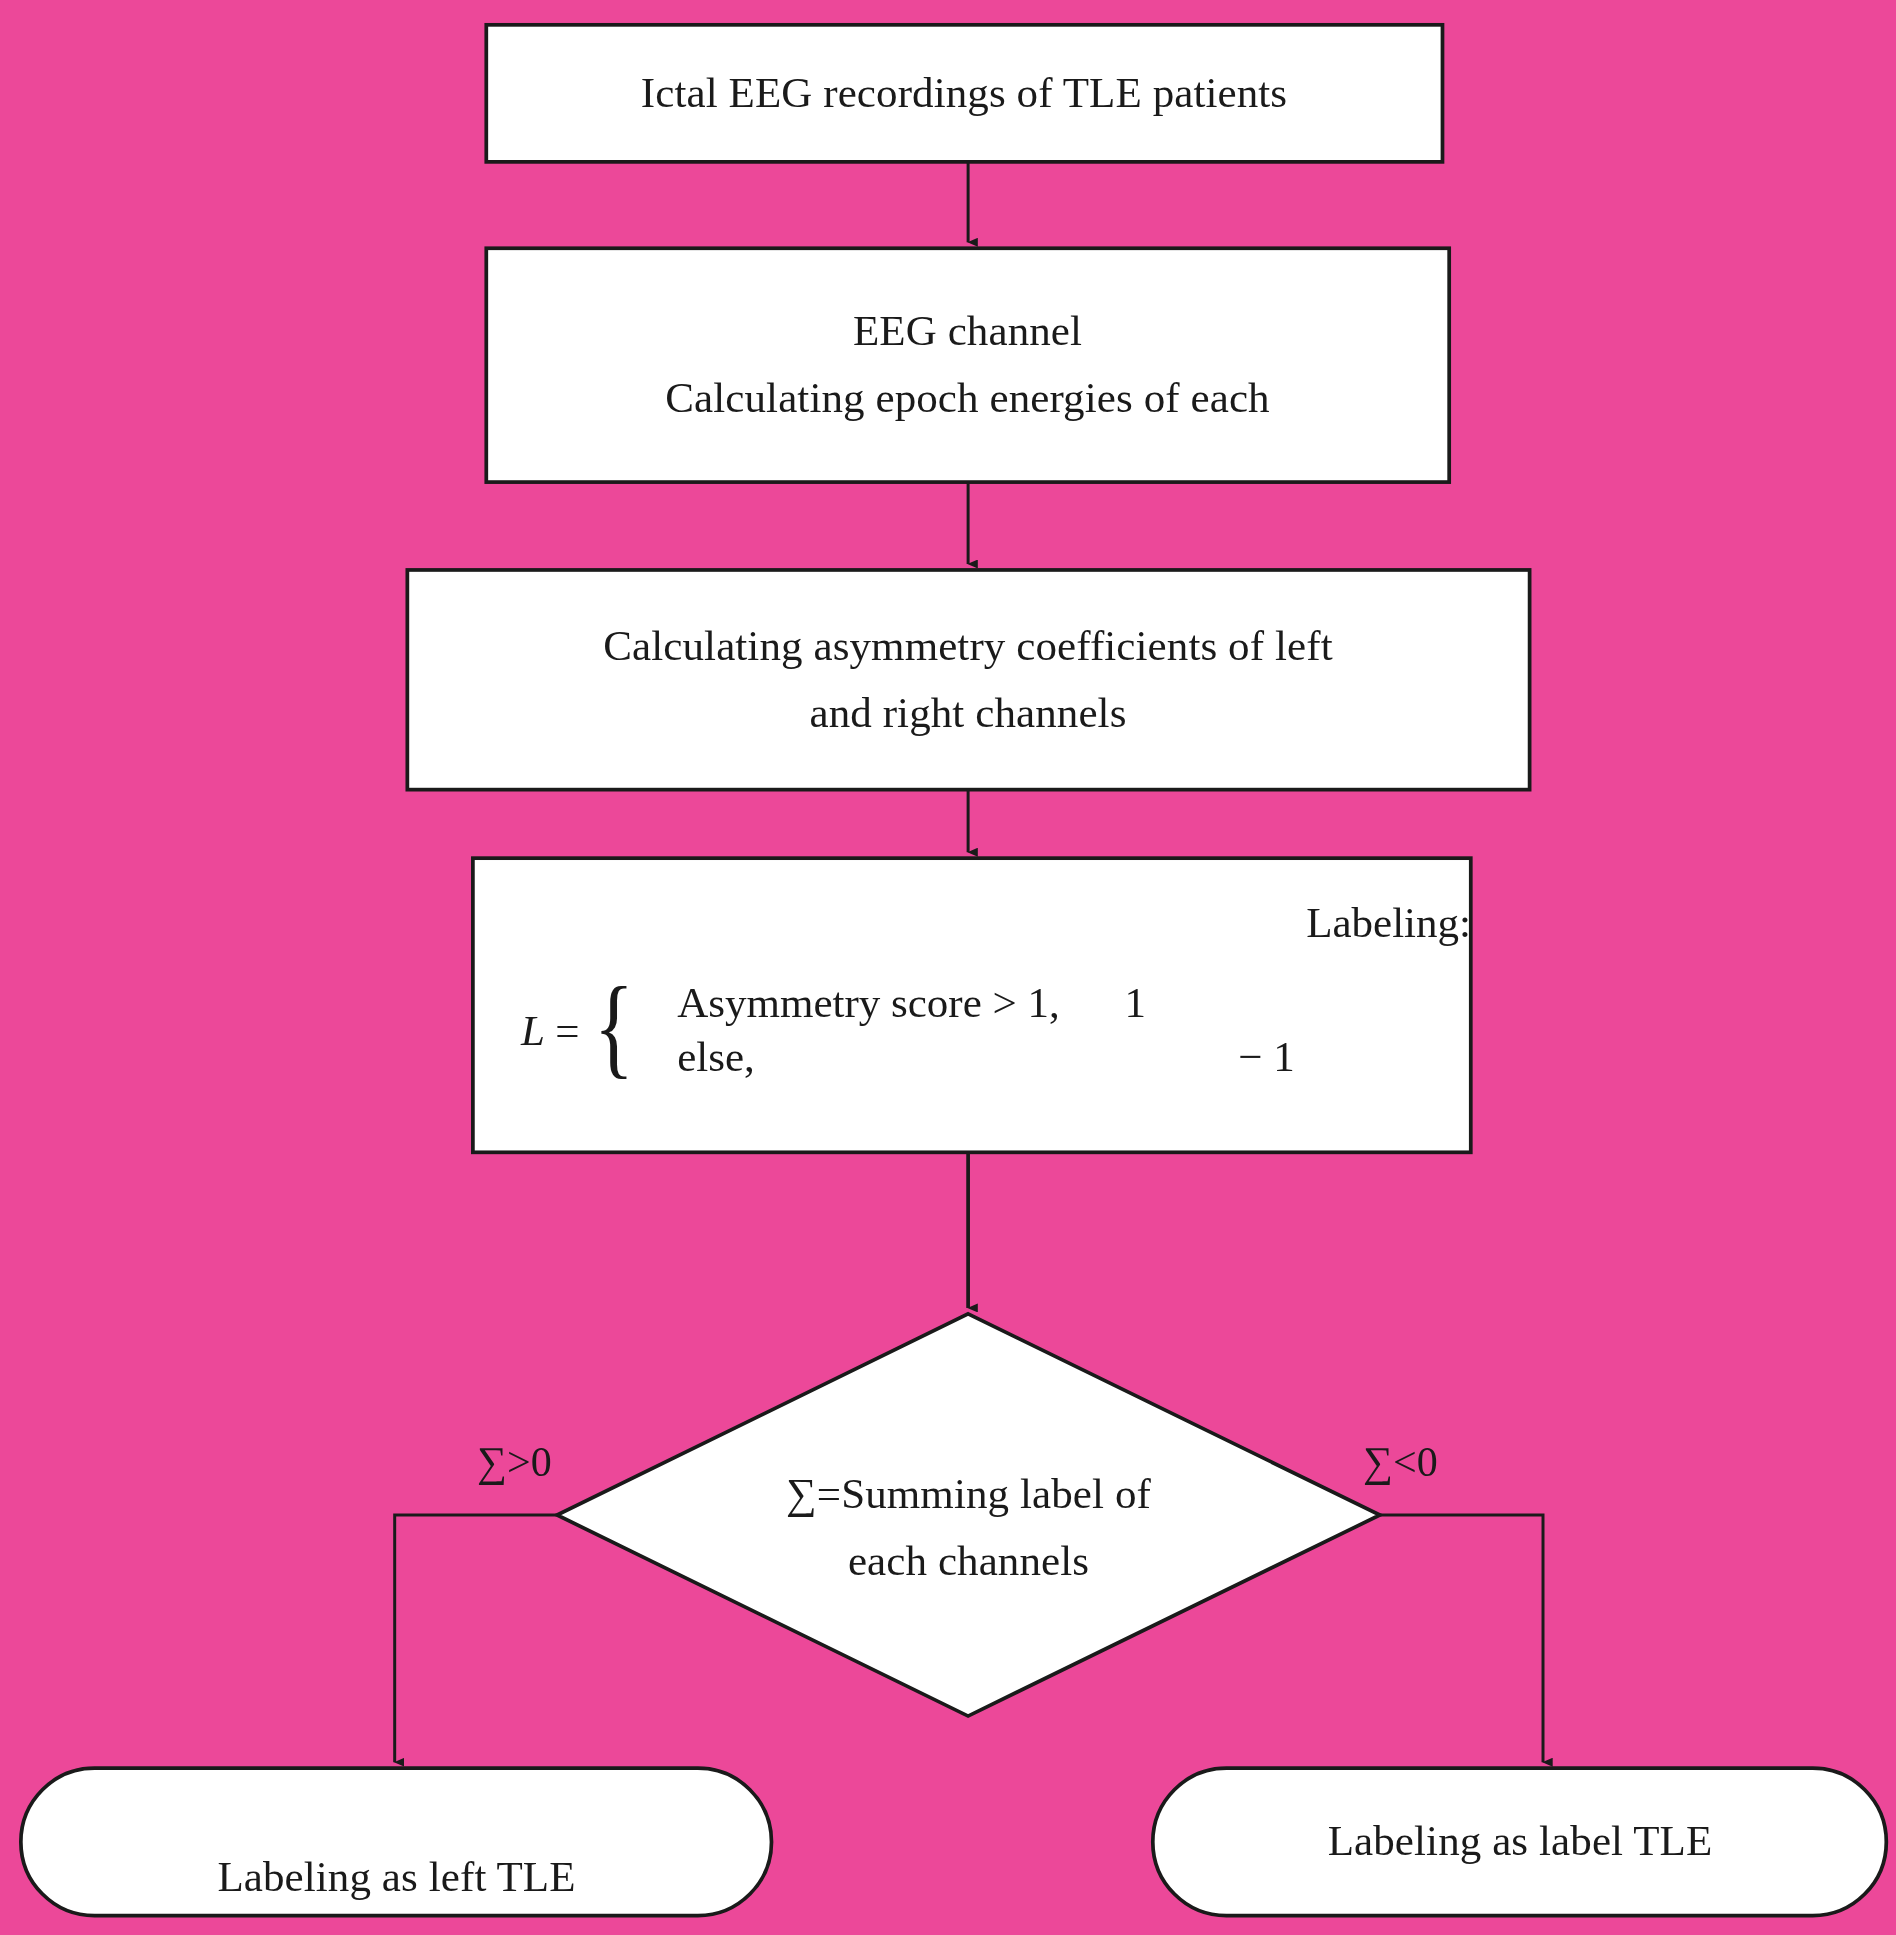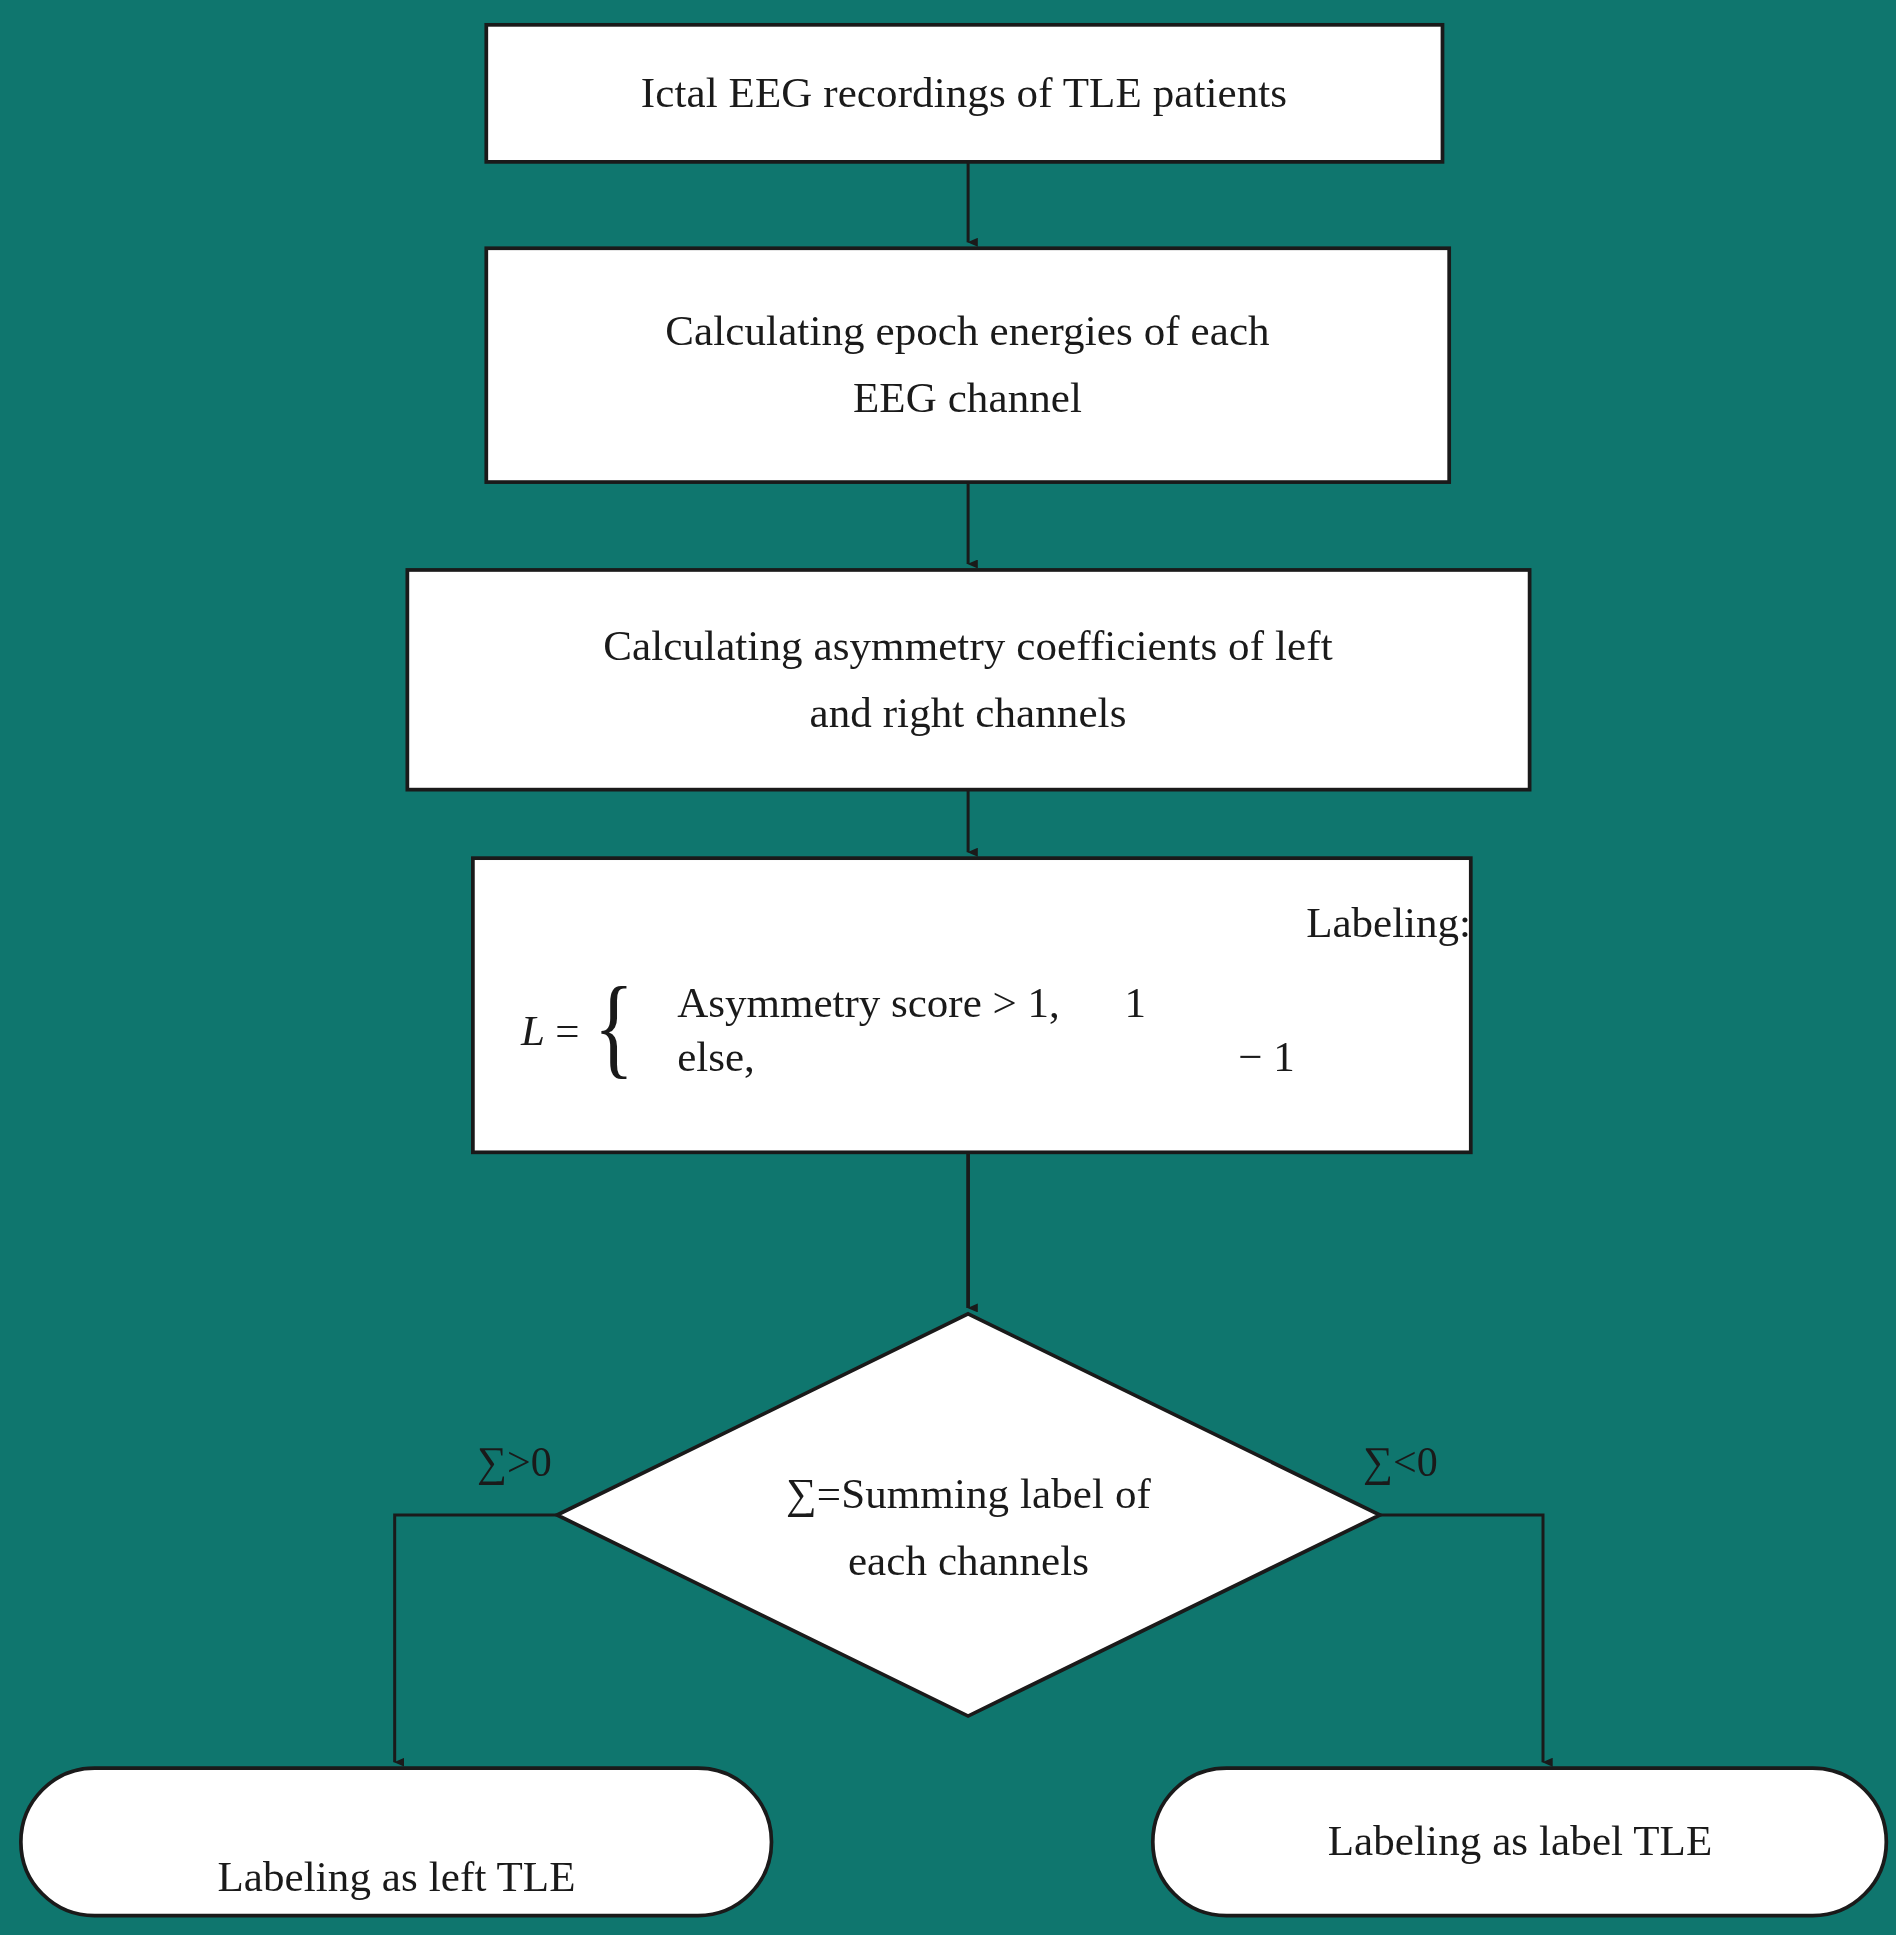--- a/index.html
+++ b/index.html
@@ -5,21 +5,21 @@
 <style>
   html, body {
     margin: 0;
     padding: 0;
     background: #ffffff;
   }
   #canvas {
     position: relative;
     width: 1896px;
     height: 1936px;
-    background: #0f766e;
+    background: #ec4899;
     overflow: hidden;
     font-family: "Liberation Serif", "DejaVu Serif", serif;
     color: #1a1a1a;
   }
   svg.layer {
     position: absolute;
     left: 0;
     top: 0;
     width: 1896px;
     height: 1936px;
@@ -154,22 +154,22 @@
 
     <polyline points="1853,2034 2072,2034 2072,2366" fill="none" stroke="#1a1a1a" stroke-width="4" marker-end="url(#arrow)"></polyline>
   </svg>
 
   <div class="node-text" id="box1">
     <span class="t">Ictal EEG recordings of TLE patients</span>
   </div>
 
   <div class="node-text" id="box2">
     <div style="width:100%">
+      <span class="t">EEG channel</span>
       <span class="t">Calculating epoch energies of each</span>
-      <span class="t">EEG channel</span>
     </div>
   </div>
 
   <div class="node-text" id="box3">
     <div style="width:100%">
       <span class="t">Calculating asymmetry coefficients of left</span>
       <span class="t">and right channels</span>
     </div>
   </div>
 

